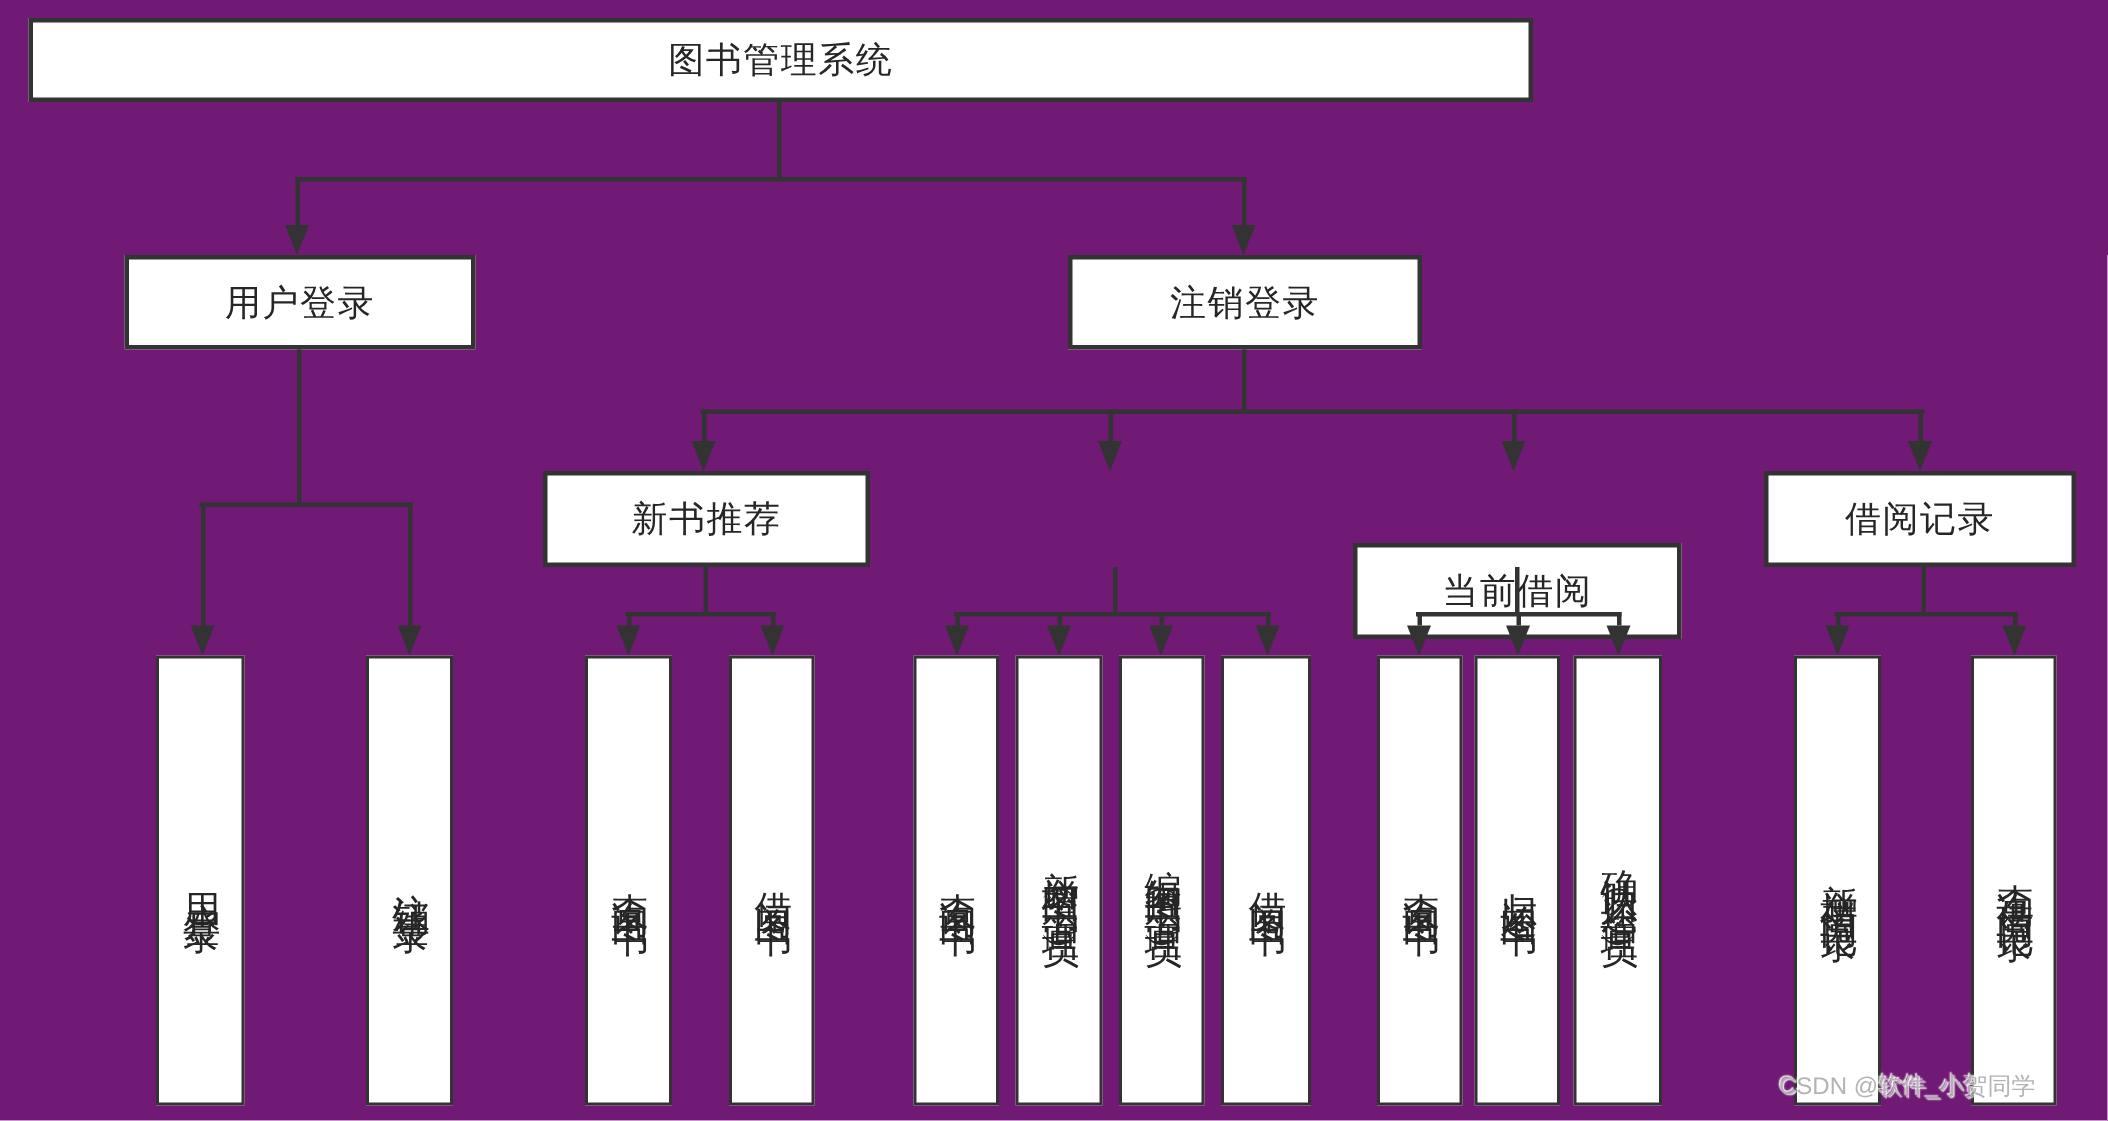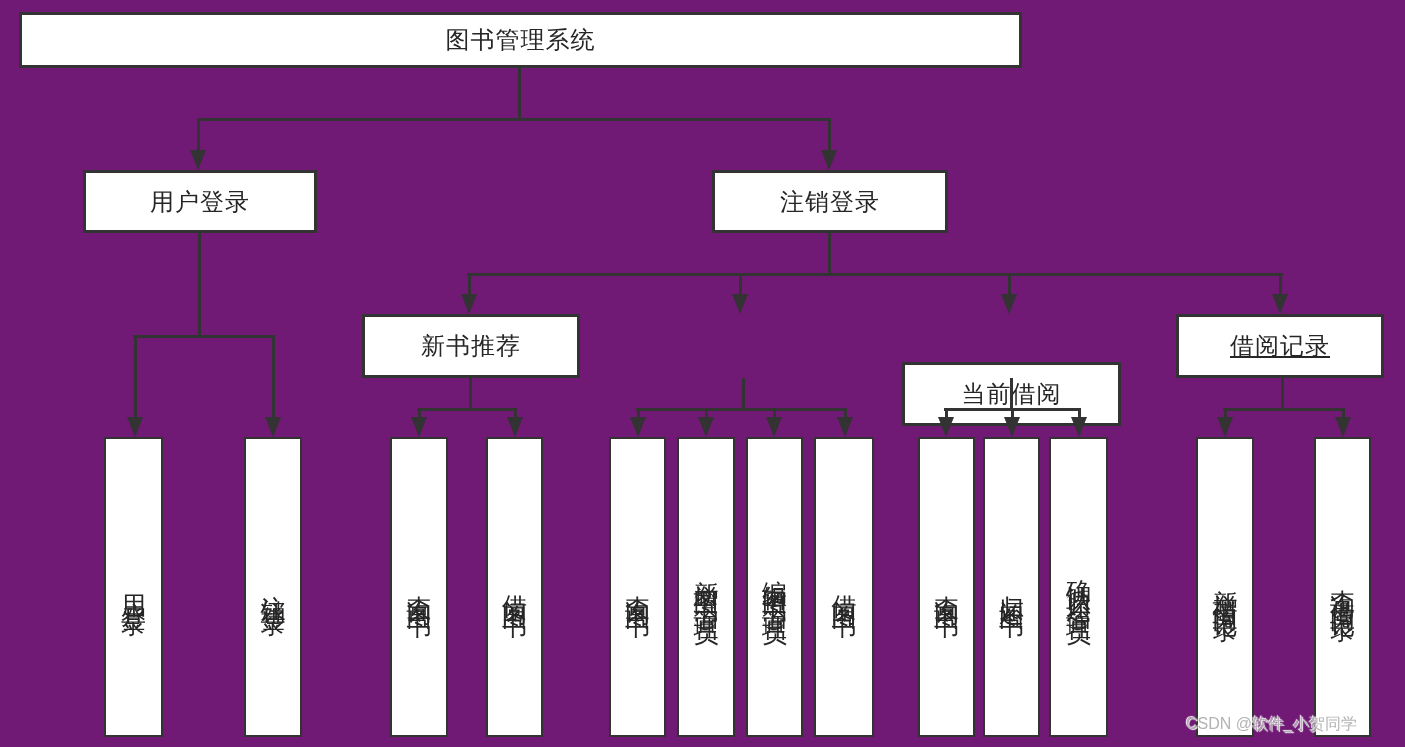--- a/index.html
+++ b/index.html
@@ -102,21 +102,21 @@
       <div class="shaft"></div>
       <div class="head"></div>
     </div>
   <div class="arr" style="left:1272px;top:273px;height:41px;">
       <div class="shaft"></div>
       <div class="head"></div>
     </div>
 
   <div class="box" style="left:362px;top:314px;width:218px;height:64px;">新书推荐</div>
   <div class="box" style="left:902px;top:314px;width:219px;height:64px;margin-top:48px;">当前借阅</div>
-  <div class="box" style="left:1176px;top:314px;width:208px;height:64px;text-decoration:underline;">借阅记录</div>
+  <div class="box" style="left:1176px;top:314px;width:208px;height:64px;">借阅记录</div>
 
   <div class="ln" style="left:469px;top:378px;width:3px;height:32px;"></div>
   <div class="ln" style="left:417px;top:408px;width:100px;height:3px;"></div>
   <div class="arr" style="left:411px;top:408px;height:29px;">
       <div class="shaft"></div>
       <div class="head"></div>
     </div>
   <div class="arr" style="left:507px;top:408px;height:29px;">
       <div class="shaft"></div>
       <div class="head"></div>

